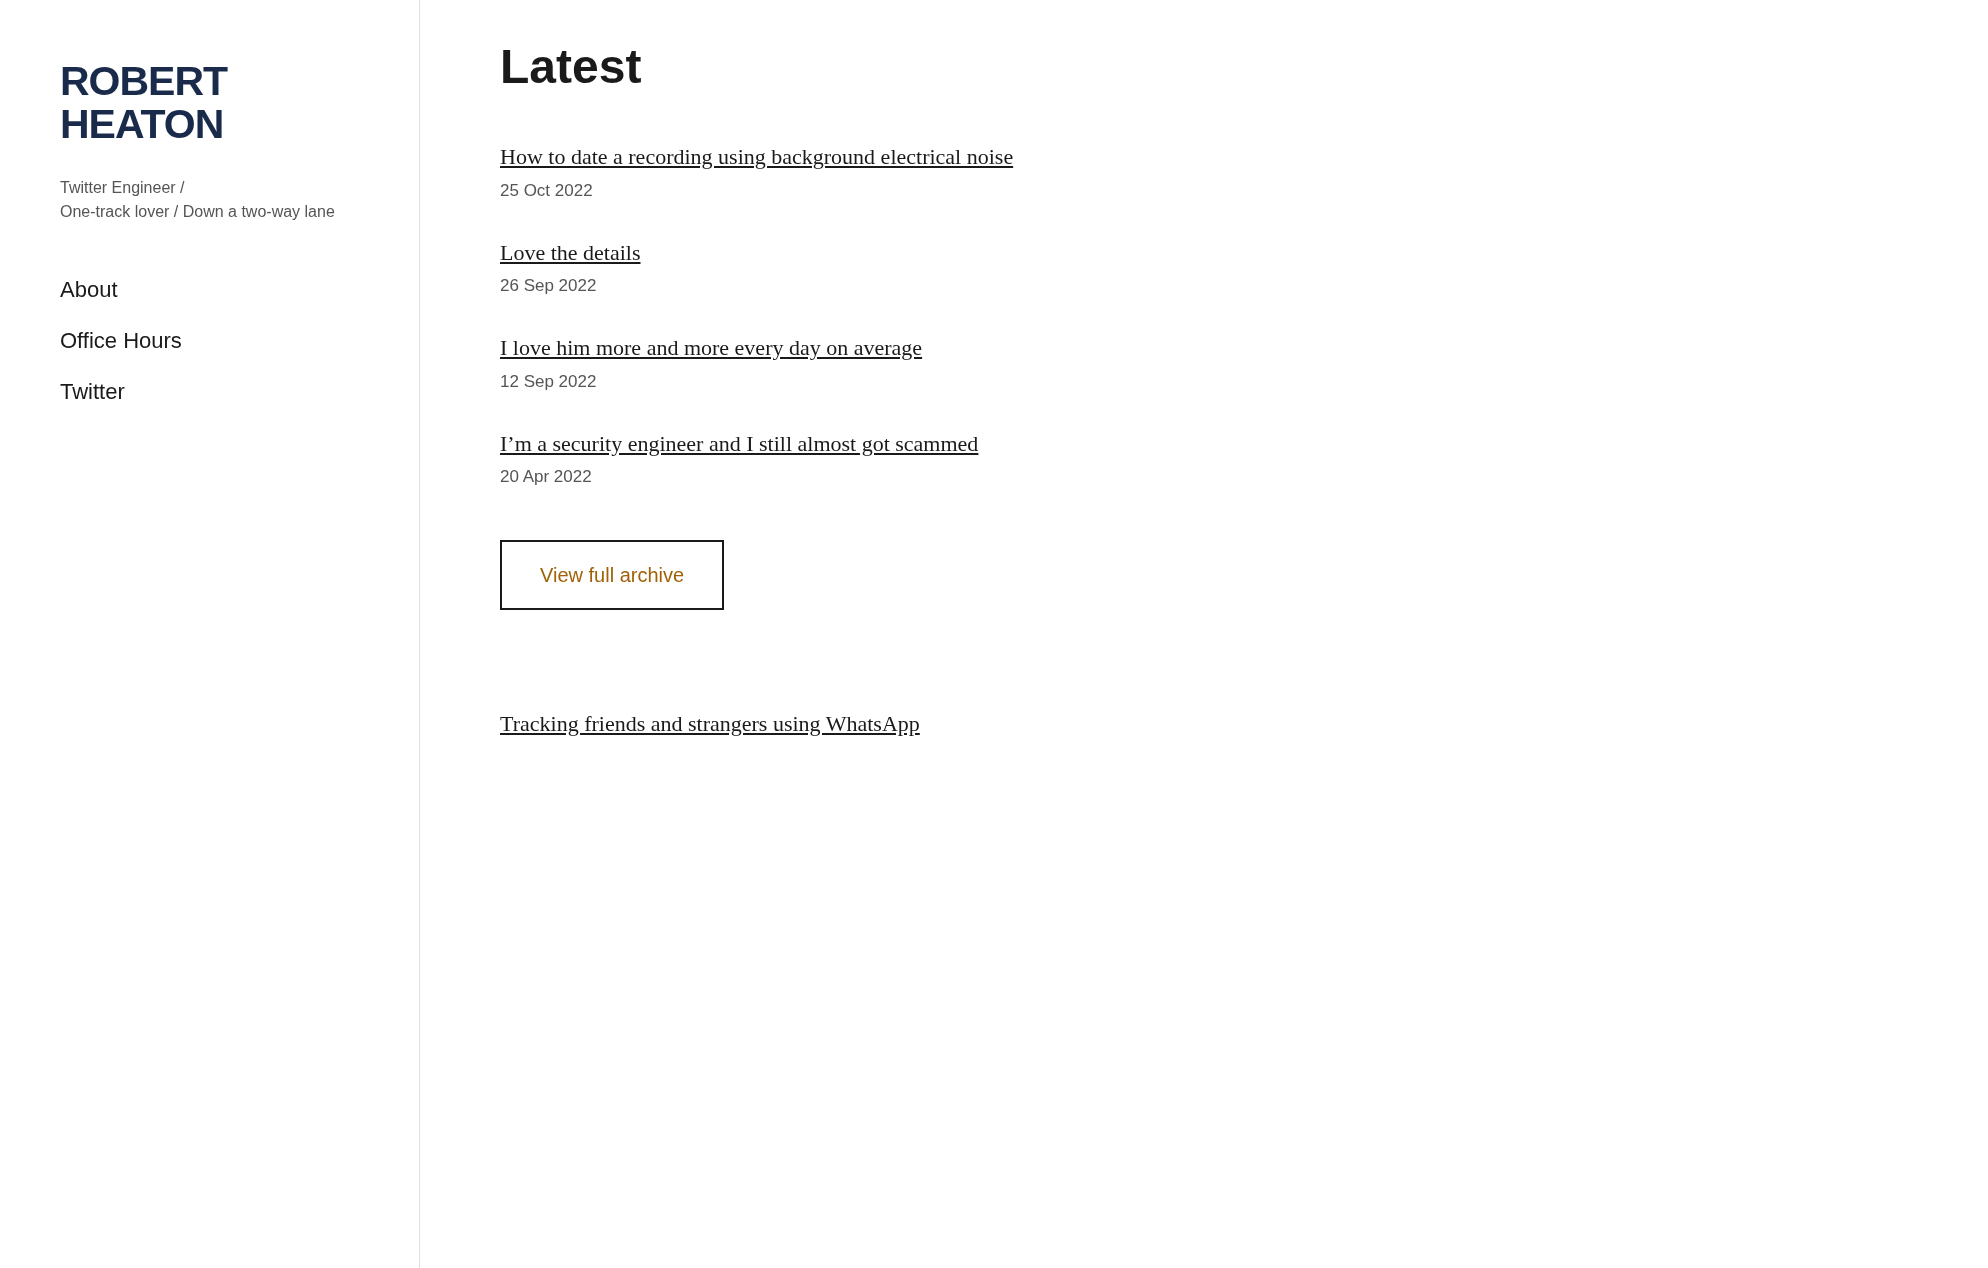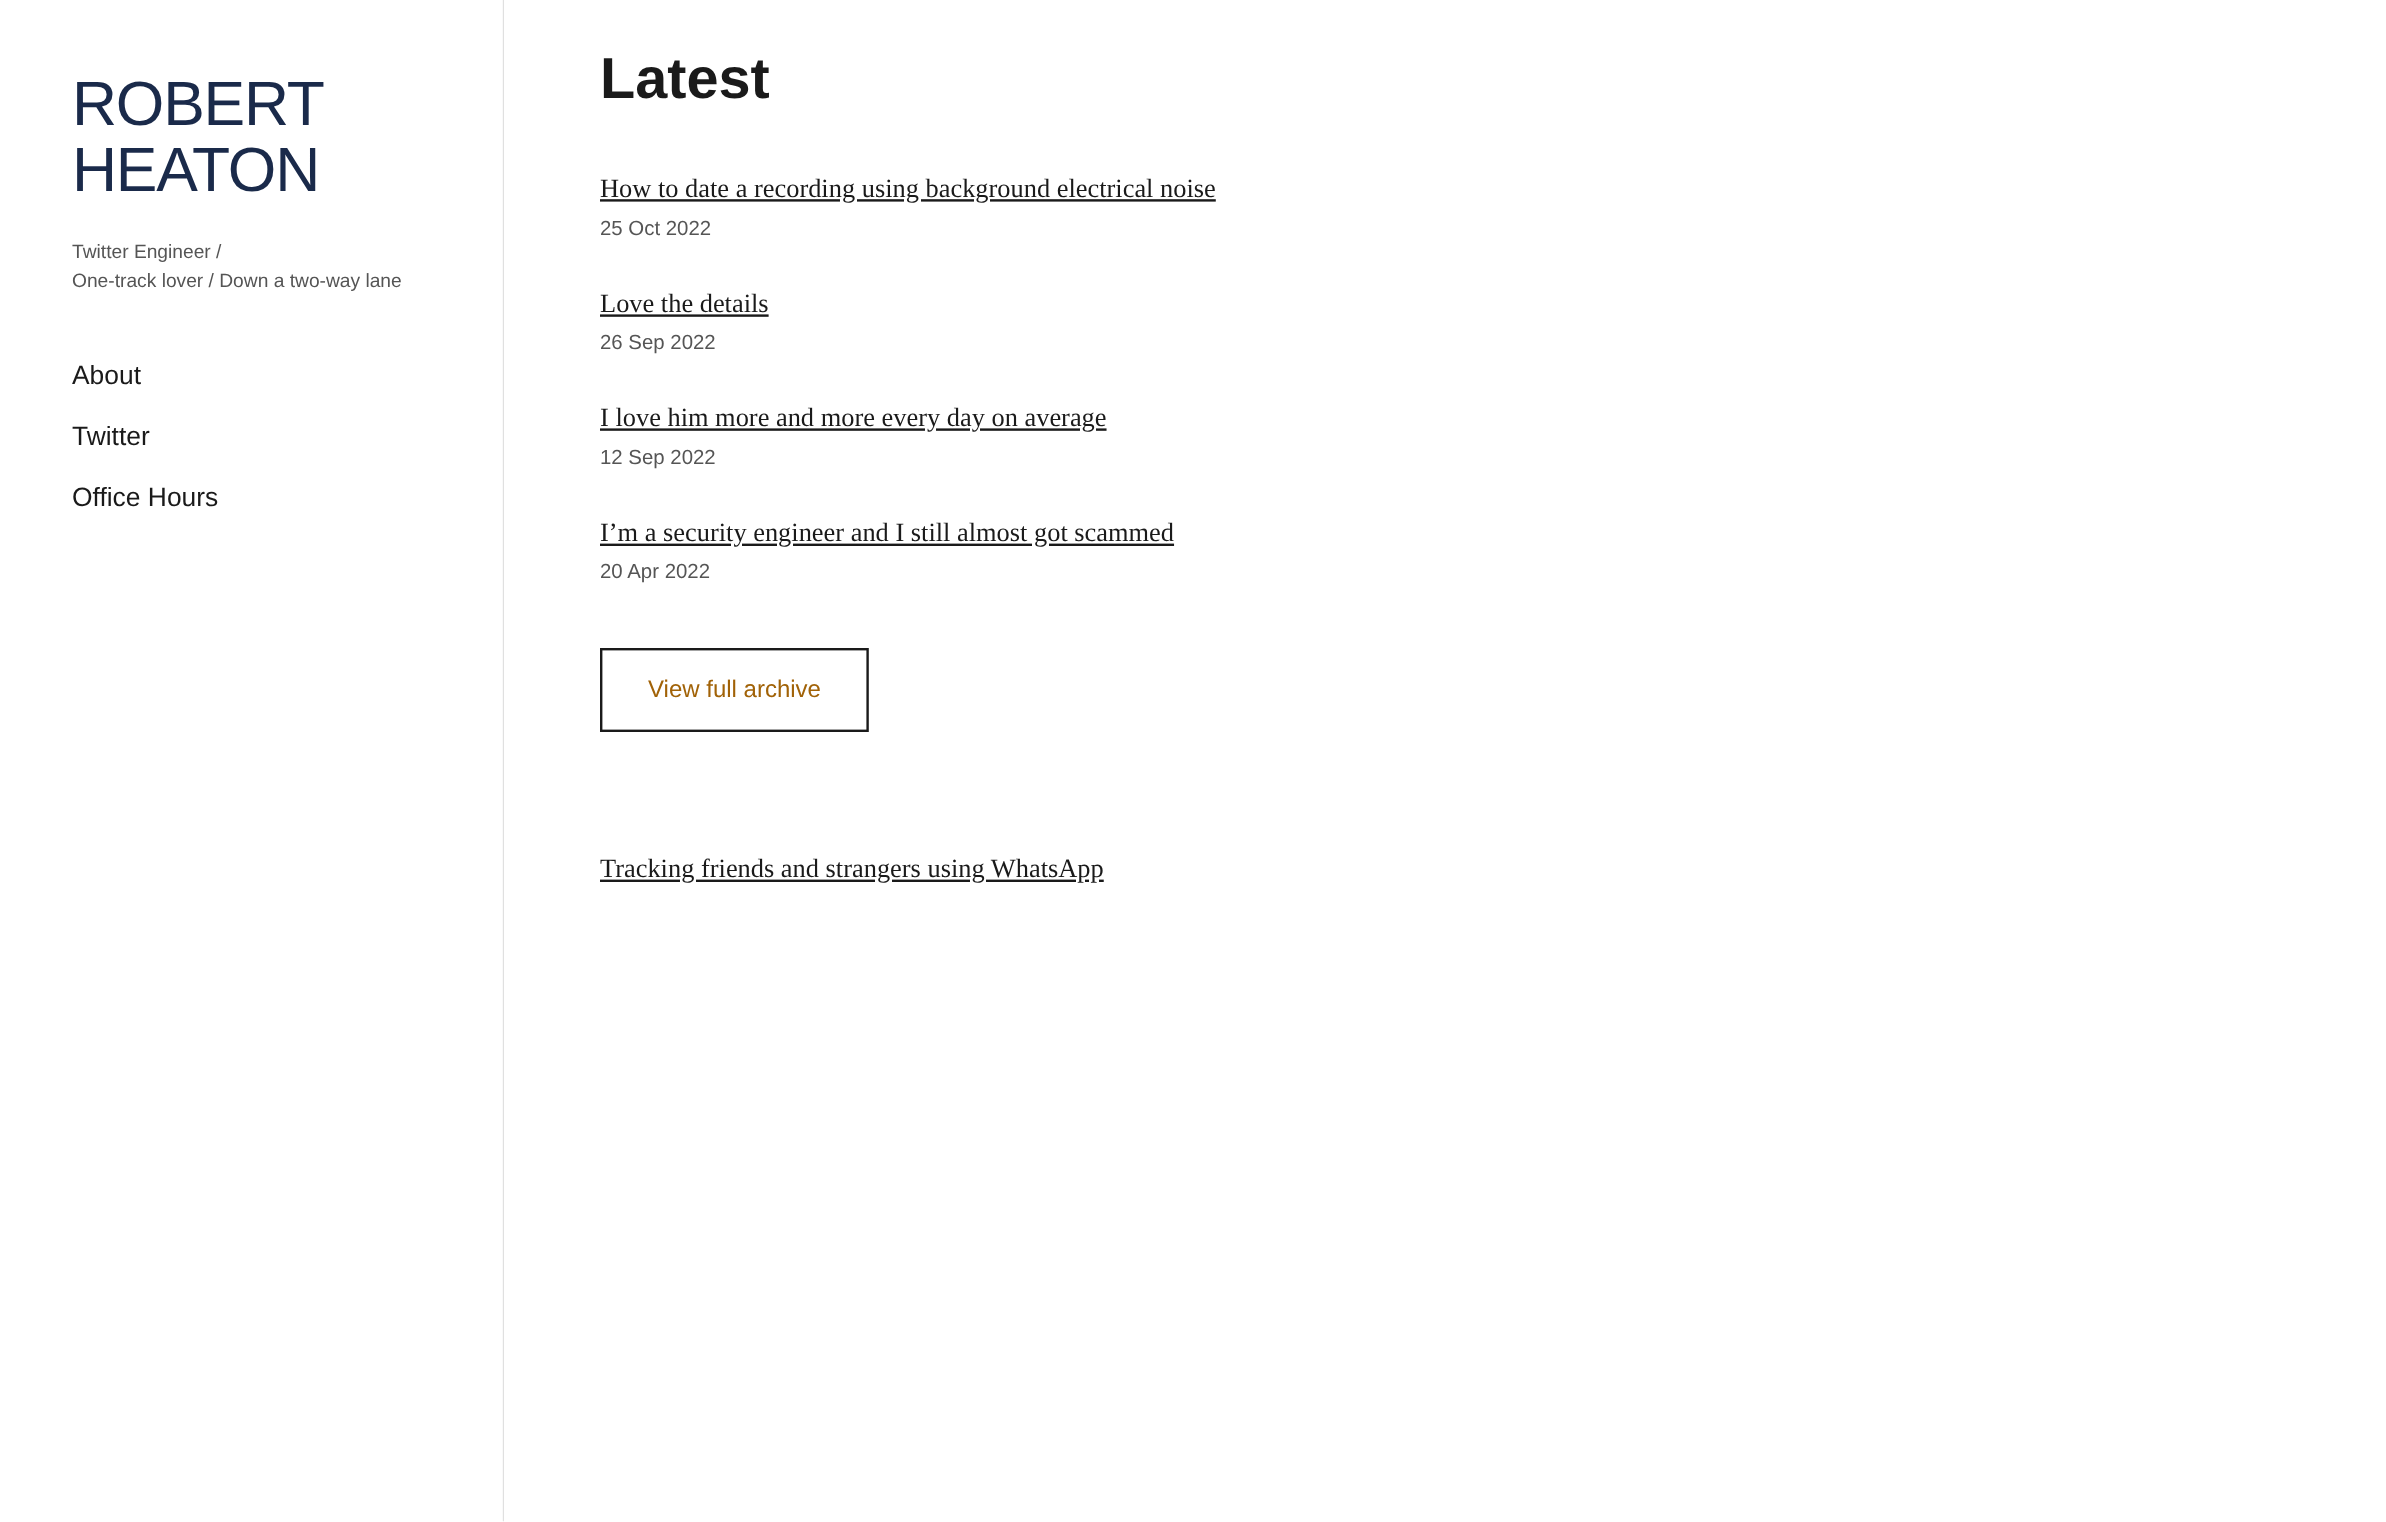--- a/index.html
+++ b/index.html
@@ -27,22 +27,22 @@
       min-width: 420px;
       padding: 60px 50px 60px 60px;
       border-right: 1px solid #e0e0e0;
       position: sticky;
       top: 0;
       height: 100vh;
     }
 
     .site-title {
       font-family: Arial, Helvetica, sans-serif;
-      font-size: 52px;
-      font-weight: 400;
+      font-size: 41px;
+      font-weight: 700;
       color: #1a2a4a;
       line-height: 1.05;
       margin-bottom: 30px;
       letter-spacing: -1px;
     }
 
     .site-subtitle {
       font-family: Arial, Helvetica, sans-serif;
       font-size: 16px;
       color: #555;
@@ -141,24 +141,24 @@
     <div class="site-subtitle">
       <span>Twitter Engineer /</span><br>
       <span>One-track lover / Down a two-way lane</span>
     </div>
     <nav>
       <ul class="nav-list">
         <li>
           <a href="#">About</a>
         </li>
         <li>
+          <a href="#">Office Hours</a>
+        </li>
+        <li>
           <a href="#">Twitter</a>
-        </li>
-        <li>
-          <a href="#">Office Hours</a>
         </li>
       </ul>
     </nav>
   </aside>
 
   <main class="main-content">
 
     <section>
       <h2 class="section-title">Latest</h2>
 

